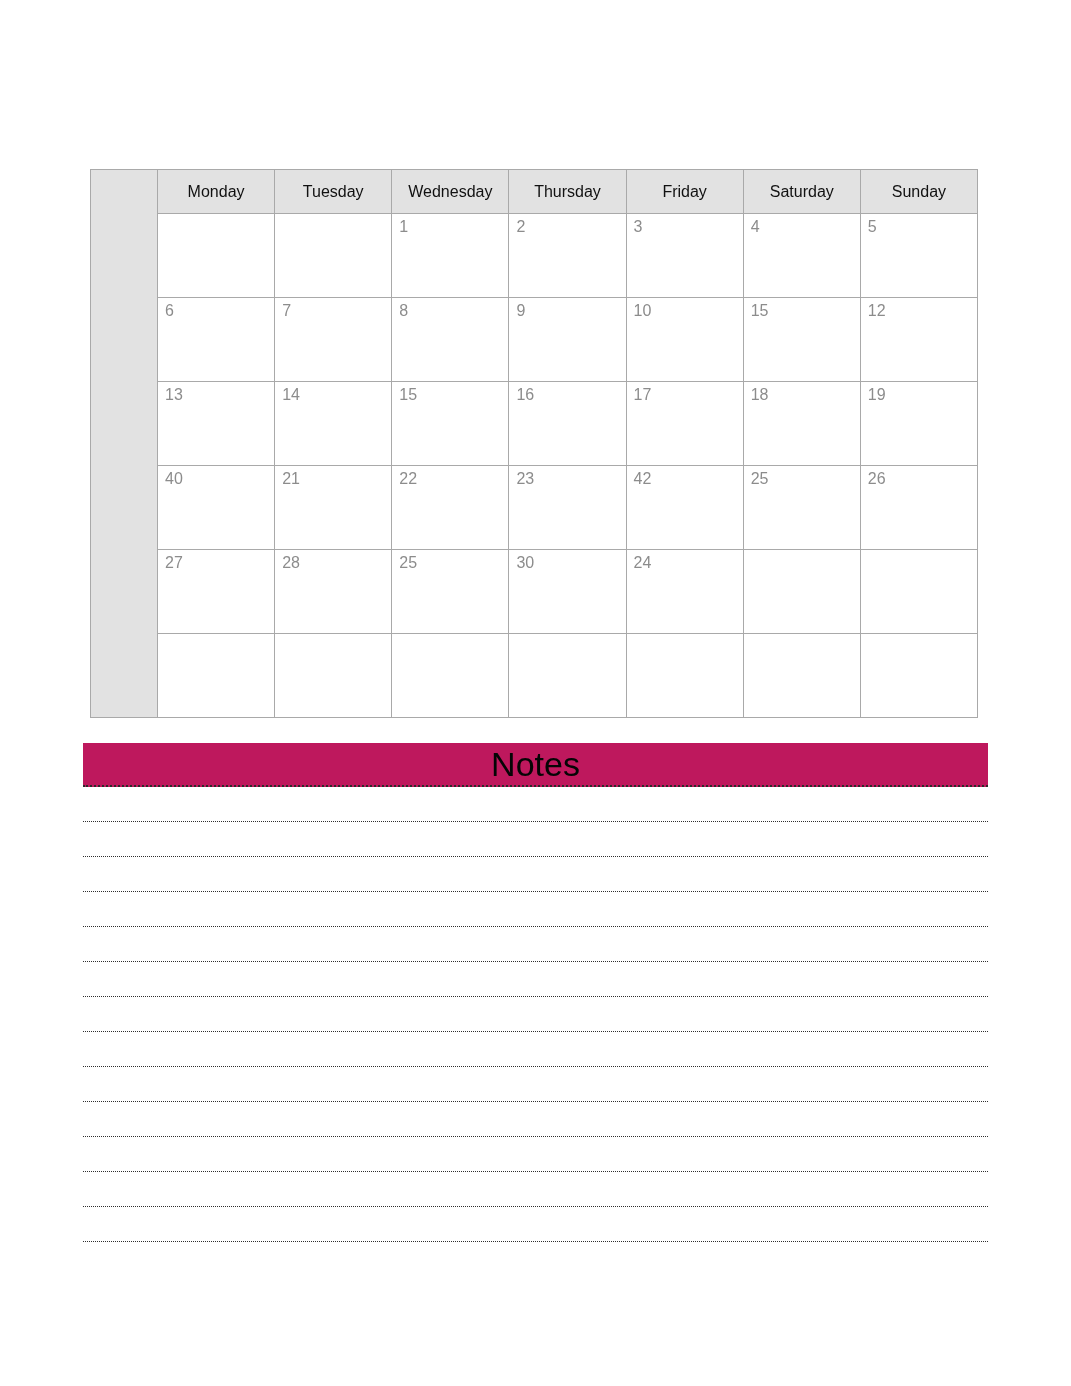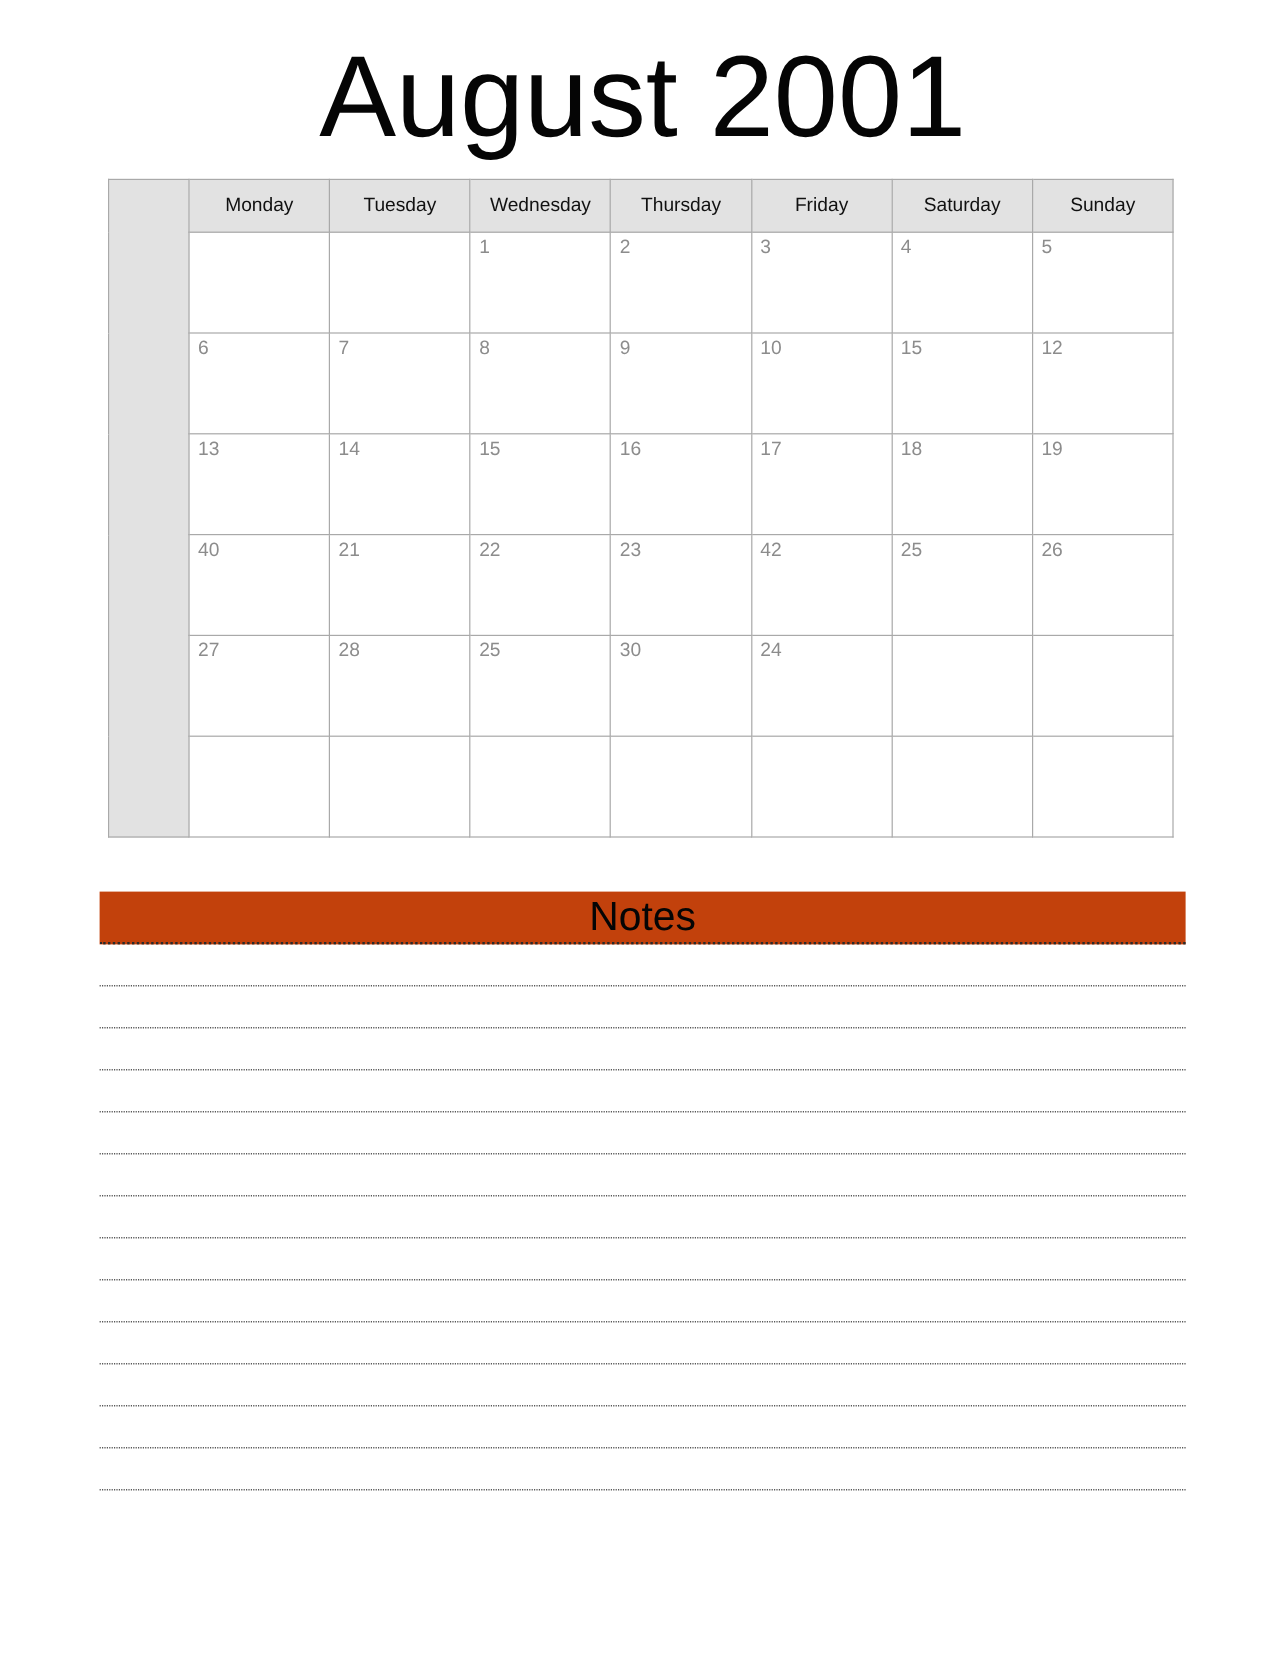--- a/index.html
+++ b/index.html
@@ -20,21 +20,21 @@
     text-align: center;
     font-size: 96px;
     line-height: 1.0;
     font-weight: 400;
     color: #050505;
     letter-spacing: 0px;
   }
   table.calendar {
     position: absolute;
     left: 90px;
-    top: 149px;
+    top: 169px;
     width: 888px;
     border-collapse: collapse;
     table-layout: fixed;
     border: 1px solid #949494;
   }
   table.calendar col.gutter-col { width: 67px; }
   table.calendar th, table.calendar td {
     border: 1px solid #a9a9a9;
   }
   table.calendar th.day-header {
@@ -65,21 +65,21 @@
     font-size: 16px;
     line-height: 20px;
     color: #050505;
   }
   .notes-bar {
     position: absolute;
     left: 83px;
     top: 743px;
     width: 905px;
     height: 44px;
-    background: #c2410c;
+    background: #be185d;
     border-bottom: 2px dotted #2b2b2b;
     display: flex;
     align-items: center;
     justify-content: center;
   }
   .notes-title {
     font-size: 34px;
     line-height: 1;
     color: #050505;
     font-weight: 400;
@@ -93,21 +93,20 @@
   .note-line {
     height: 35px;
     border-bottom: 1px dotted #2e2e2e;
   }
 </style>
 </head>
 <body>
 
 <div class="page">
 
-  <div class="page-title">August 2001</div>
 
   <table class="calendar">
     <colgroup>
       <col class="gutter-col">
       <col>
         <col>
         <col>
         <col>
         <col>
         <col>

